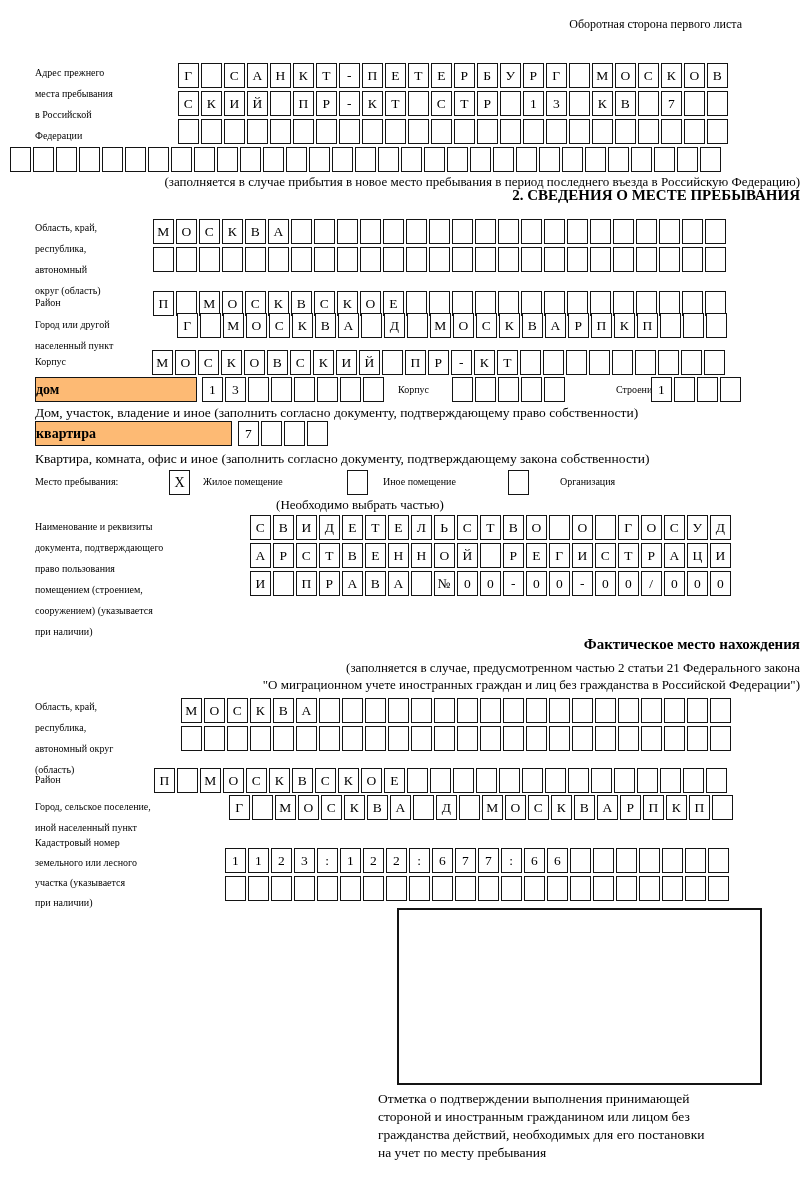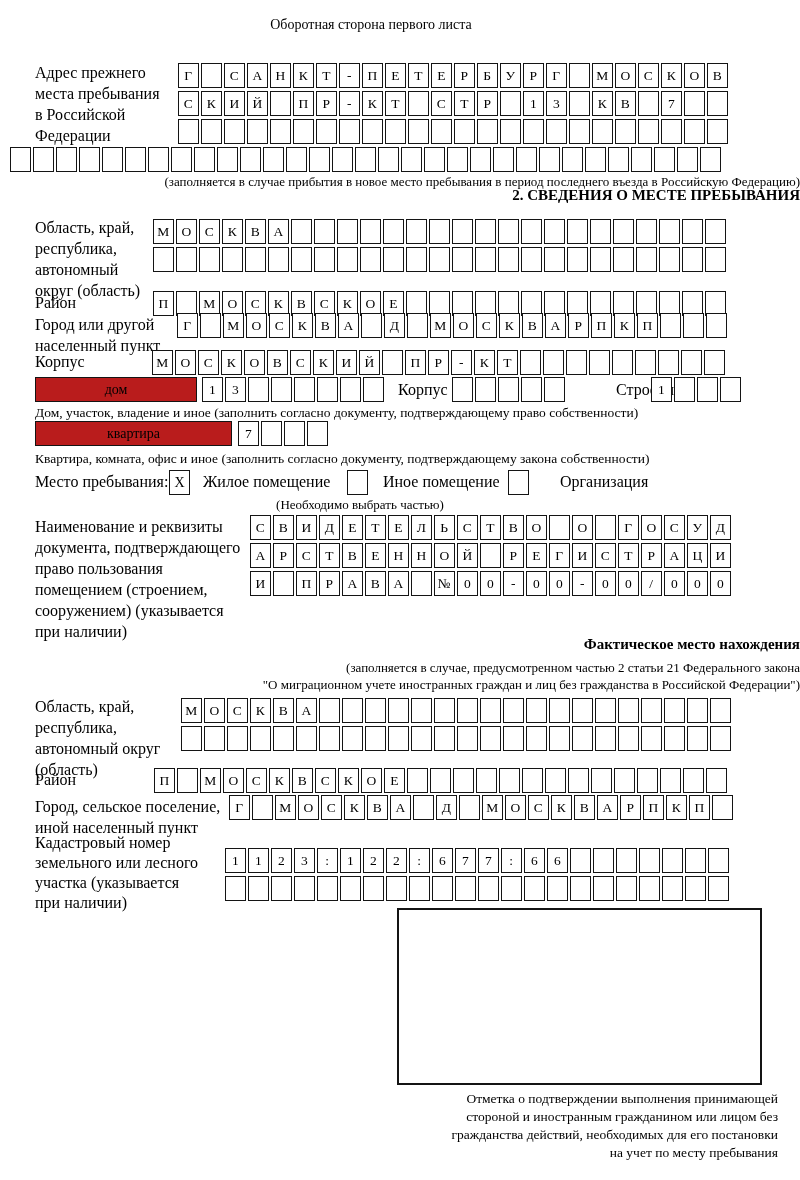--- a/index.html
+++ b/index.html
@@ -1,45 +1,45 @@
 <!DOCTYPE html>
 <html><head>
 <meta charset="utf-8">
 <style>
   html,body { margin:0; padding:0; }
   body {
     width:800px; height:1180px; background:#ffffff; color:#000;
     font-family:"Liberation Serif","DejaVu Serif",serif;
     position:relative; overflow:hidden;
   }
-  .label { position:absolute; font-size:16px; line-height:21px; white-space:pre-line; }
+  .label { position:absolute; font-size:10px; line-height:21px; white-space:pre-line; }
   .note { position:absolute; font-size:13px; line-height:17px; }
   .center { left:0; width:800px; text-align:right; }
   .title { position:absolute; font-weight:bold; font-size:15px; }
   .boxrow { position:absolute; display:flex; gap:2.5px; }
   .box {
     width:18.5px; height:23px; border:1.6px solid #141414; flex:none;
     display:flex; align-items:center; justify-content:center;
     font-size:13.5px; background:#fff;
   }
   .widebox {
     position:absolute; height:23px; border:1.6px solid #141414;
-    display:flex; align-items:center; justify-content:center; font-size:14px; background:#b91c1c;
+    display:flex; align-items:center; font-size:14px; background:#fdba74;font-weight:bold;
   }
   .cbox {
     position:absolute; width:19px; height:23px; border:1.6px solid #141414;
     text-align:center; font-size:14px; line-height:23px; background:#fff;
   }
   .stamp { position:absolute; border:2px solid #141414; background:#fff; }
   .pre { white-space:pre-line; }
 </style>
 </head>
 <body>
 
-<div class="note" style="top:16px;left:0;width:742px;text-align:center;font-size:14px">Оборотная сторона первого листа</div>
+<div class="note" style="top:16px;left:0;width:742px;text-align:right;font-size:12px">Оборотная сторона первого листа</div>
 
 <div class="label" style="top:62px;left:35px">Адрес прежнего
 места пребывания
 в Российской
 Федерации</div>
 <div class="boxrow" style="top:63px;left:178px">
     <span class="box">Г</span>
     <span class="box"></span>
     <span class="box">С</span>
     <span class="box">А</span>
@@ -589,16 +589,16 @@
     <span class="box"></span>
     <span class="box"></span>
     <span class="box"></span>
     <span class="box"></span>
     <span class="box"></span>
     <span class="box"></span>
     <span class="box"></span>
   </div>
 
 <div class="stamp" style="top:908px;left:397px;width:361px;height:173px"></div>
-<div class="note pre" style="top:1090px;left:378px;width:400px;text-align:right;font-size:13.5px;line-height:18px">Отметка о подтверждении выполнения принимающей
+<div class="note pre" style="top:1090px;left:378px;width:400px;text-align:left;font-size:13.5px;line-height:18px">Отметка о подтверждении выполнения принимающей
 стороной и иностранным гражданином или лицом без
 гражданства действий, необходимых для его постановки
 на учет по месту пребывания</div>
 
 </body></html>

